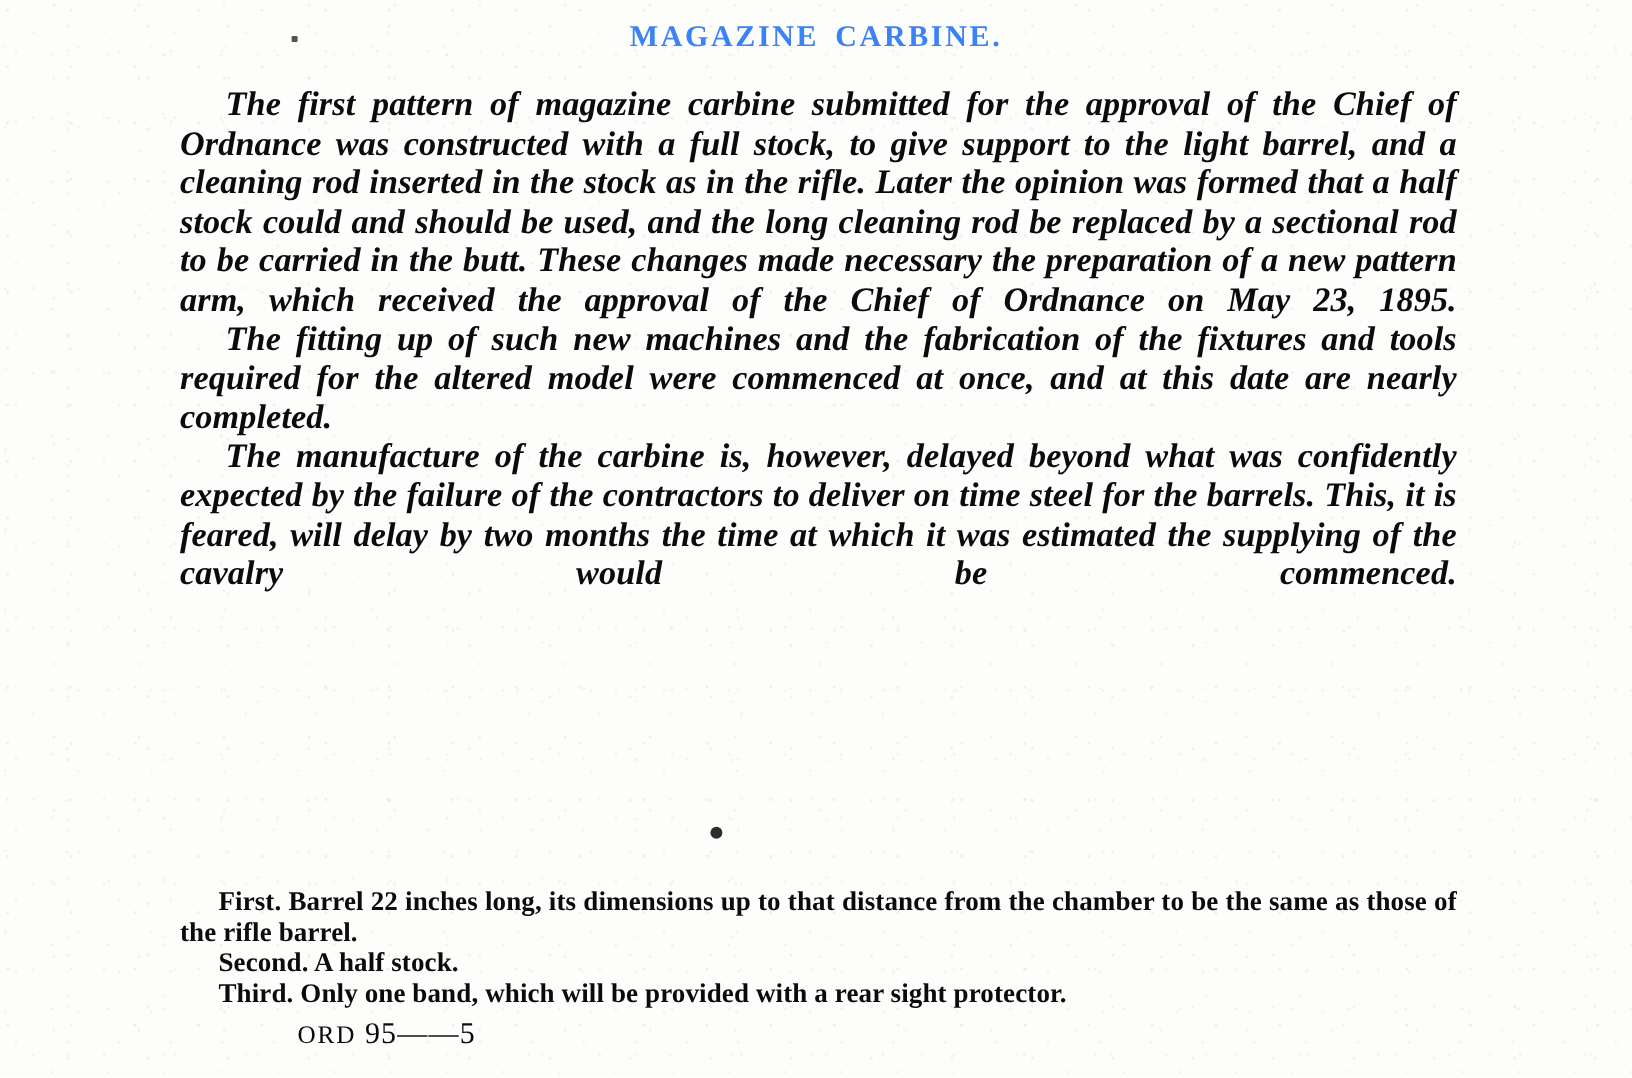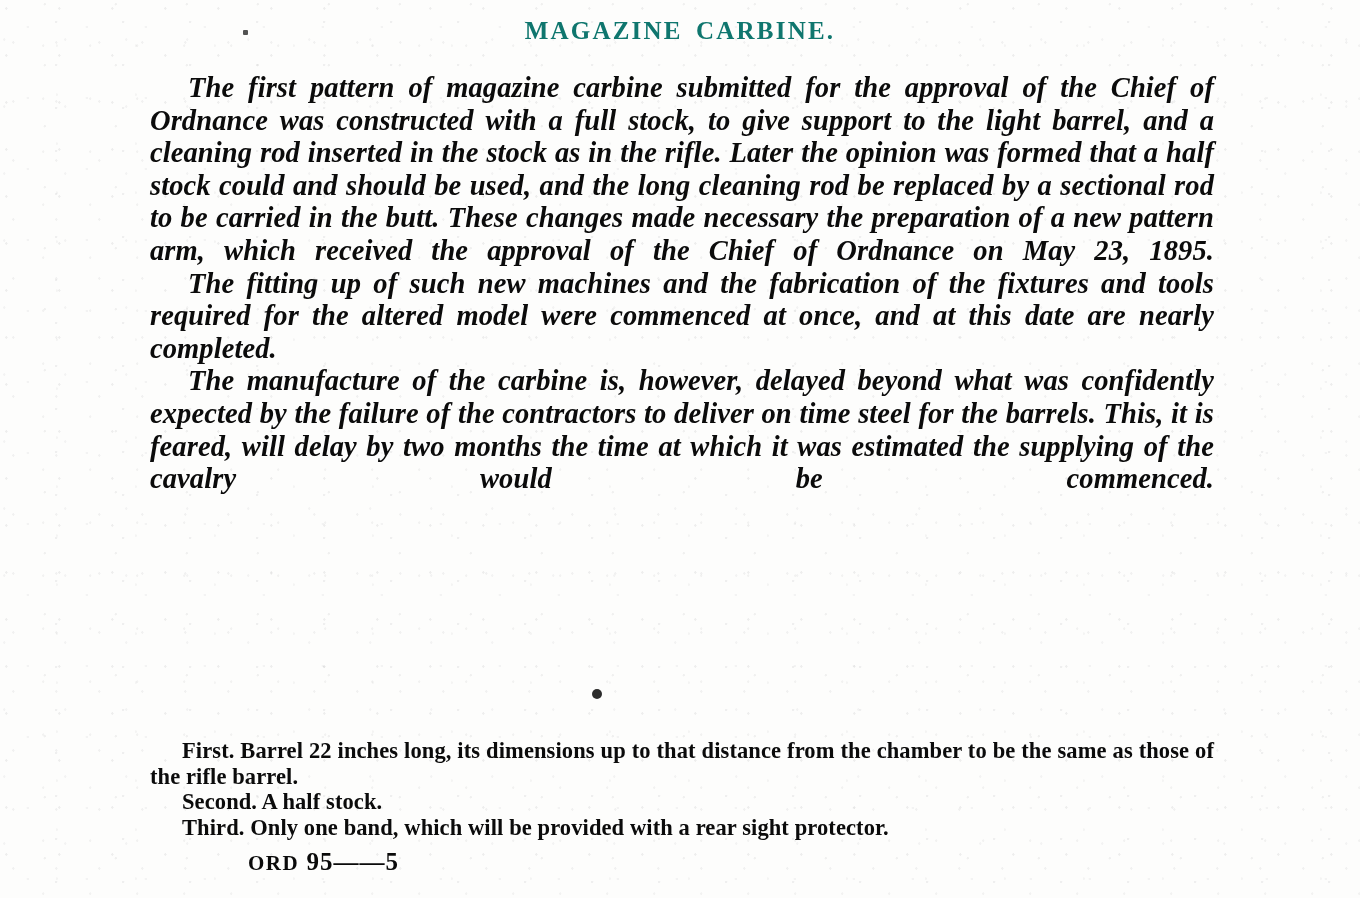--- a/index.html
+++ b/index.html
@@ -49,21 +49,21 @@
     position: absolute;
     top: 18px;
     left: 0;
     width: 1360px;
     text-align: center;
     font-size: 25px;
     font-weight: 700;
     letter-spacing: 2.2px;
     word-spacing: 5px;
     line-height: 1;
-    color: #0f766e;
+    color: #3b82f6;
   }
 
   
   #column {
     position: absolute;
     left: 150px;
     top: 72px;
     width: 1064px;
     font-style: italic;
   }
@@ -100,21 +100,21 @@
     color: #0b0b0b;
     letter-spacing: .1px;
   }
 
   
   #signature {
     position: absolute;
     left: 248px;
     top: 848px;
     font-size: 25px;
-    font-weight: 700;
+    font-weight: 400;
     letter-spacing: 1px;
     white-space: pre;
     color: #0a0a0a;
   }
   #signature .sc {
     font-size: 21px;
     letter-spacing: 1.5px;
   }
 
   

